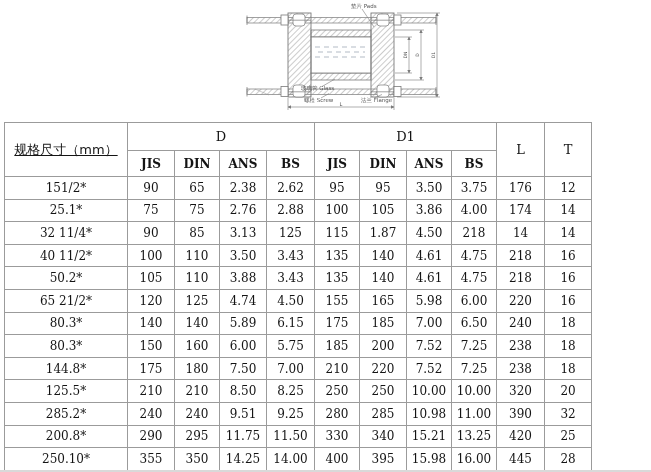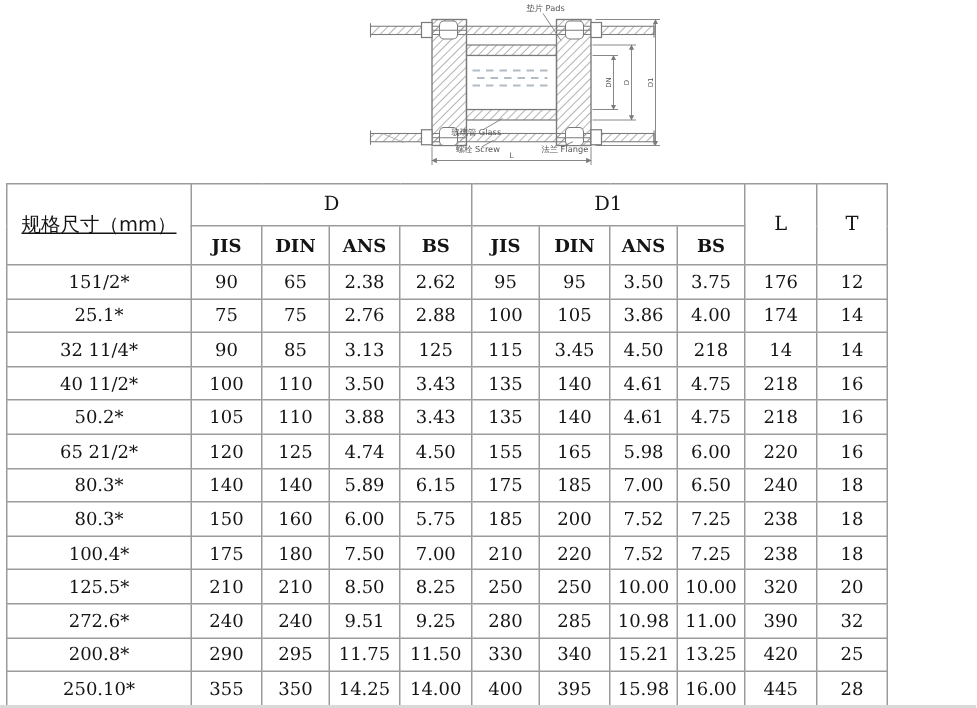--- a/index.html
+++ b/index.html
@@ -177,21 +177,21 @@
           <td>174</td>
           <td>14</td>
         </tr>
         <tr>
           <td>32 11/4*</td>
           <td>90</td>
           <td>85</td>
           <td>3.13</td>
           <td>125</td>
           <td>115</td>
-          <td>3.45</td>
+          <td>1.87</td>
           <td>4.50</td>
           <td>218</td>
           <td>14</td>
           <td>14</td>
         </tr>
         <tr>
           <td>40 11/2*</td>
           <td>100</td>
           <td>110</td>
           <td>3.50</td>
@@ -249,21 +249,21 @@
           <td>6.00</td>
           <td>5.75</td>
           <td>185</td>
           <td>200</td>
           <td>7.52</td>
           <td>7.25</td>
           <td>238</td>
           <td>18</td>
         </tr>
         <tr>
-          <td>100.4*</td>
+          <td>144.8*</td>
           <td>175</td>
           <td>180</td>
           <td>7.50</td>
           <td>7.00</td>
           <td>210</td>
           <td>220</td>
           <td>7.52</td>
           <td>7.25</td>
           <td>238</td>
           <td>18</td>
@@ -275,21 +275,21 @@
           <td>8.50</td>
           <td>8.25</td>
           <td>250</td>
           <td>250</td>
           <td>10.00</td>
           <td>10.00</td>
           <td>320</td>
           <td>20</td>
         </tr>
         <tr>
-          <td>272.6*</td>
+          <td>285.2*</td>
           <td>240</td>
           <td>240</td>
           <td>9.51</td>
           <td>9.25</td>
           <td>280</td>
           <td>285</td>
           <td>10.98</td>
           <td>11.00</td>
           <td>390</td>
           <td>32</td>

